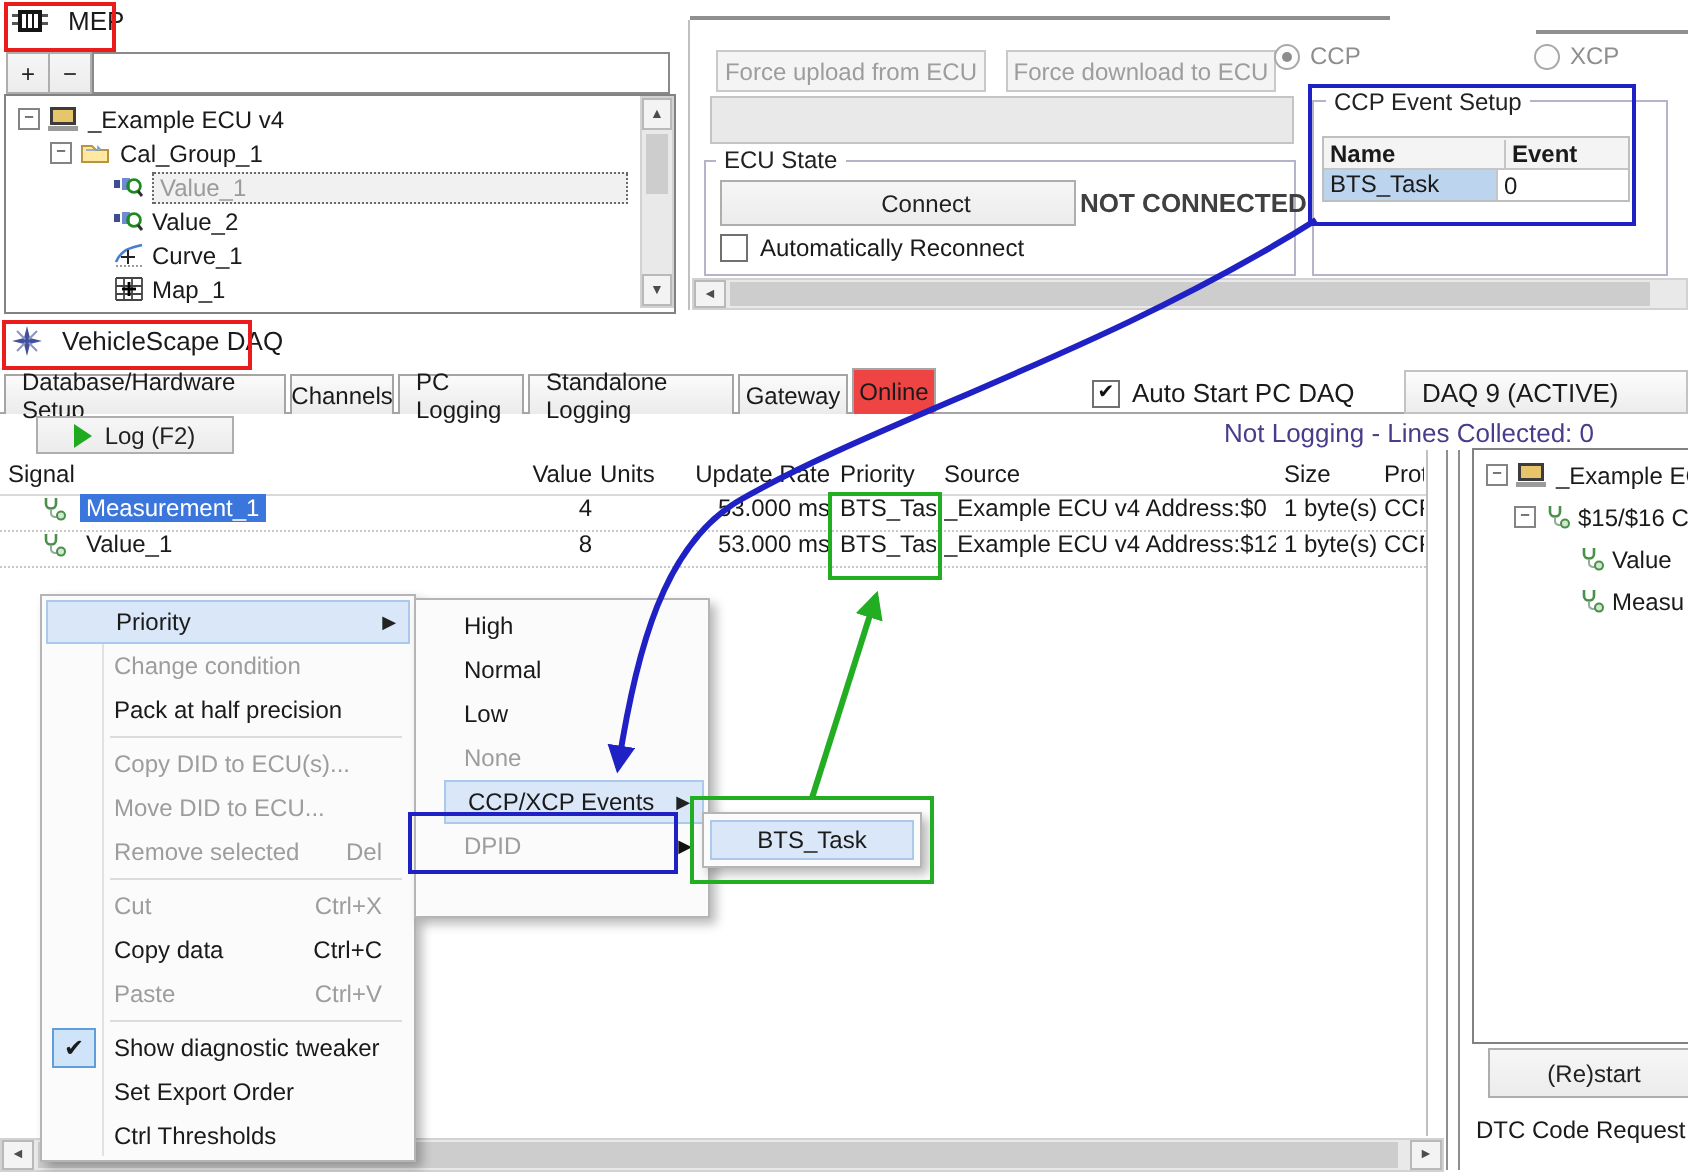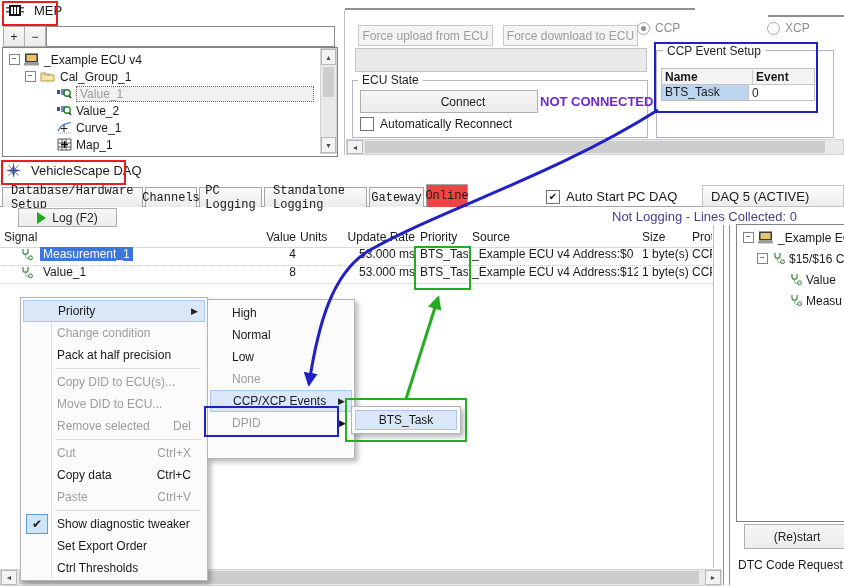--- a/index.html
+++ b/index.html
@@ -59,21 +59,21 @@
   .anno.blue{border:2px solid #2021c4;}
   .anno.green{border:2px solid #23ad23;}
   #arrows{position:absolute;left:0;top:0;z-index:55;pointer-events:none;}
   .chk{display:inline-block;width:12px;height:12px;background:#fff;border:1px solid #707070;
        font-size:11px;line-height:11px;text-align:center;color:#111;}
   .radio{display:inline-block;width:11px;height:11px;border:1px solid #a9a9a9;border-radius:50%;
          background:#fdfdfd;position:relative;}
   .radio.on::after{content:"";position:absolute;left:3px;top:3px;width:5px;height:5px;border-radius:50%;background:#8d8d8d;}
   .hdrcell{background:linear-gradient(#fdfdfd,#ececec);border:1px solid #c3c3c3;box-sizing:border-box;
            display:flex;align-items:center;}
-  .red-status{color:#6d28d9;font-weight:bold;font-size:13px;}
+  .red-status{color:#404040;font-weight:bold;font-size:13px;}
   .purple-status{color:#483d8b;font-size:13px;}
   .play{width:0;height:0;border-left:9px solid #1faa1f;border-top:6px solid transparent;border-bottom:6px solid transparent;display:inline-block;}
 </style>
 </head>
 <body>
 
 <div id="screen">
 
   <div class="abs" style="left:6px;top:3px;display:flex;align-items:center;gap:6px;">
     <span class="ticon">
@@ -231,21 +231,21 @@
   <div class="abs" style="left:6px;top:163px;display:flex;align-items:center;gap:6px;">
     <span class="ticon">
       <svg width="15" height="15">
           <path d="M7.5 0 L9 6 L15 7.5 L9 9 L7.5 15 L6 9 L0 7.5 L6 6 z" fill="#44509e"></path>
           <path d="M2.5 2.5 L6.6 6.6 M12.5 2.5 L8.4 6.6 M2.5 12.5 L6.6 8.4 M12.5 12.5 L8.4 8.4" stroke="#8a93c4" stroke-width="1"></path>
         </svg>
     </span>
     <span style="font-size:13px;">VehicleScape DAQ</span>
   </div>
 
-  <div class="abs" style="left:0;top:185px;width:844px;height:22px;border-bottom:1px solid #a5a5a5;box-sizing:border-box;font-family:Liberation Mono, monospace;">
+  <div class="abs" style="left:0;top:185px;width:844px;height:22px;border-bottom:1px solid #a5a5a5;box-sizing:border-box;">
     <div style="display:flex;align-items:flex-end;height:22px;padding-left:2px;">
       <div class="tab" style="width:141px;">
           <span>Database/Hardware Setup</span>
         </div>
       <div class="tab" style="width:52px;">
           <span>Channels</span>
         </div>
       <div class="tab" style="width:63px;">
           <span>PC Logging</span>
         </div>
@@ -258,21 +258,21 @@
       <div class="tab active" style="width:42px;">
           <span>Online</span>
         </div>
     </div>
   </div>
   <div class="abs" style="left:546px;top:189px;display:flex;align-items:center;gap:6px;z-index:4;">
     <span class="chk" style="font-size:10px;">✔</span>
     <span style="font-size:13px;">Auto Start PC DAQ</span>
   </div>
   <div class="hdrcell" style="position:absolute;left:702px;top:185px;width:142px;height:22px;padding-left:8px;z-index:4;">
-    <span style="font-size:13px;">DAQ 5 (ACTIVE)</span>
+    <span style="font-size:13px;">DAQ 9 (ACTIVE)</span>
   </div>
 
   <div class="btn" style="left:18px;top:208px;width:97px;height:17px;gap:6px;">
     <span class="play"></span>
     <span>Log (F2)</span>
   </div>
   <span class="abs purple-status" style="left:612px;top:209px;">Not Logging - Lines Collected: 0</span>
 
   <div class="abs" style="left:0;top:230px;width:713px;height:17px;border-bottom:1px solid #d9d9d9;">
     <span class="cell c-signal">Signal</span>
@@ -442,21 +442,21 @@
       </div>
     <div class="mi" style="padding-left:22px;">
         <span>Normal</span>
       </div>
     <div class="mi" style="padding-left:22px;">
         <span>Low</span>
       </div>
     <div class="mi disabled" style="padding-left:22px;">
         <span>None</span>
       </div>
-    <div class="mi hl" style="padding-left:22px;">
+    <div class="mi hl" style="padding-left:11px;margin-left:12px;">
       <span>CCP/XCP Events</span>
       <span class="arrow">▶</span>
     </div>
     <div class="mi disabled" style="padding-left:22px;">
       <span>DPID</span>
       <span class="arrow" style="color:#111;">▶</span>
     </div>
   </div>
 
   <div class="menu" style="left:351px;top:406px;width:110px;height:28px;z-index:32;padding:3px;">

